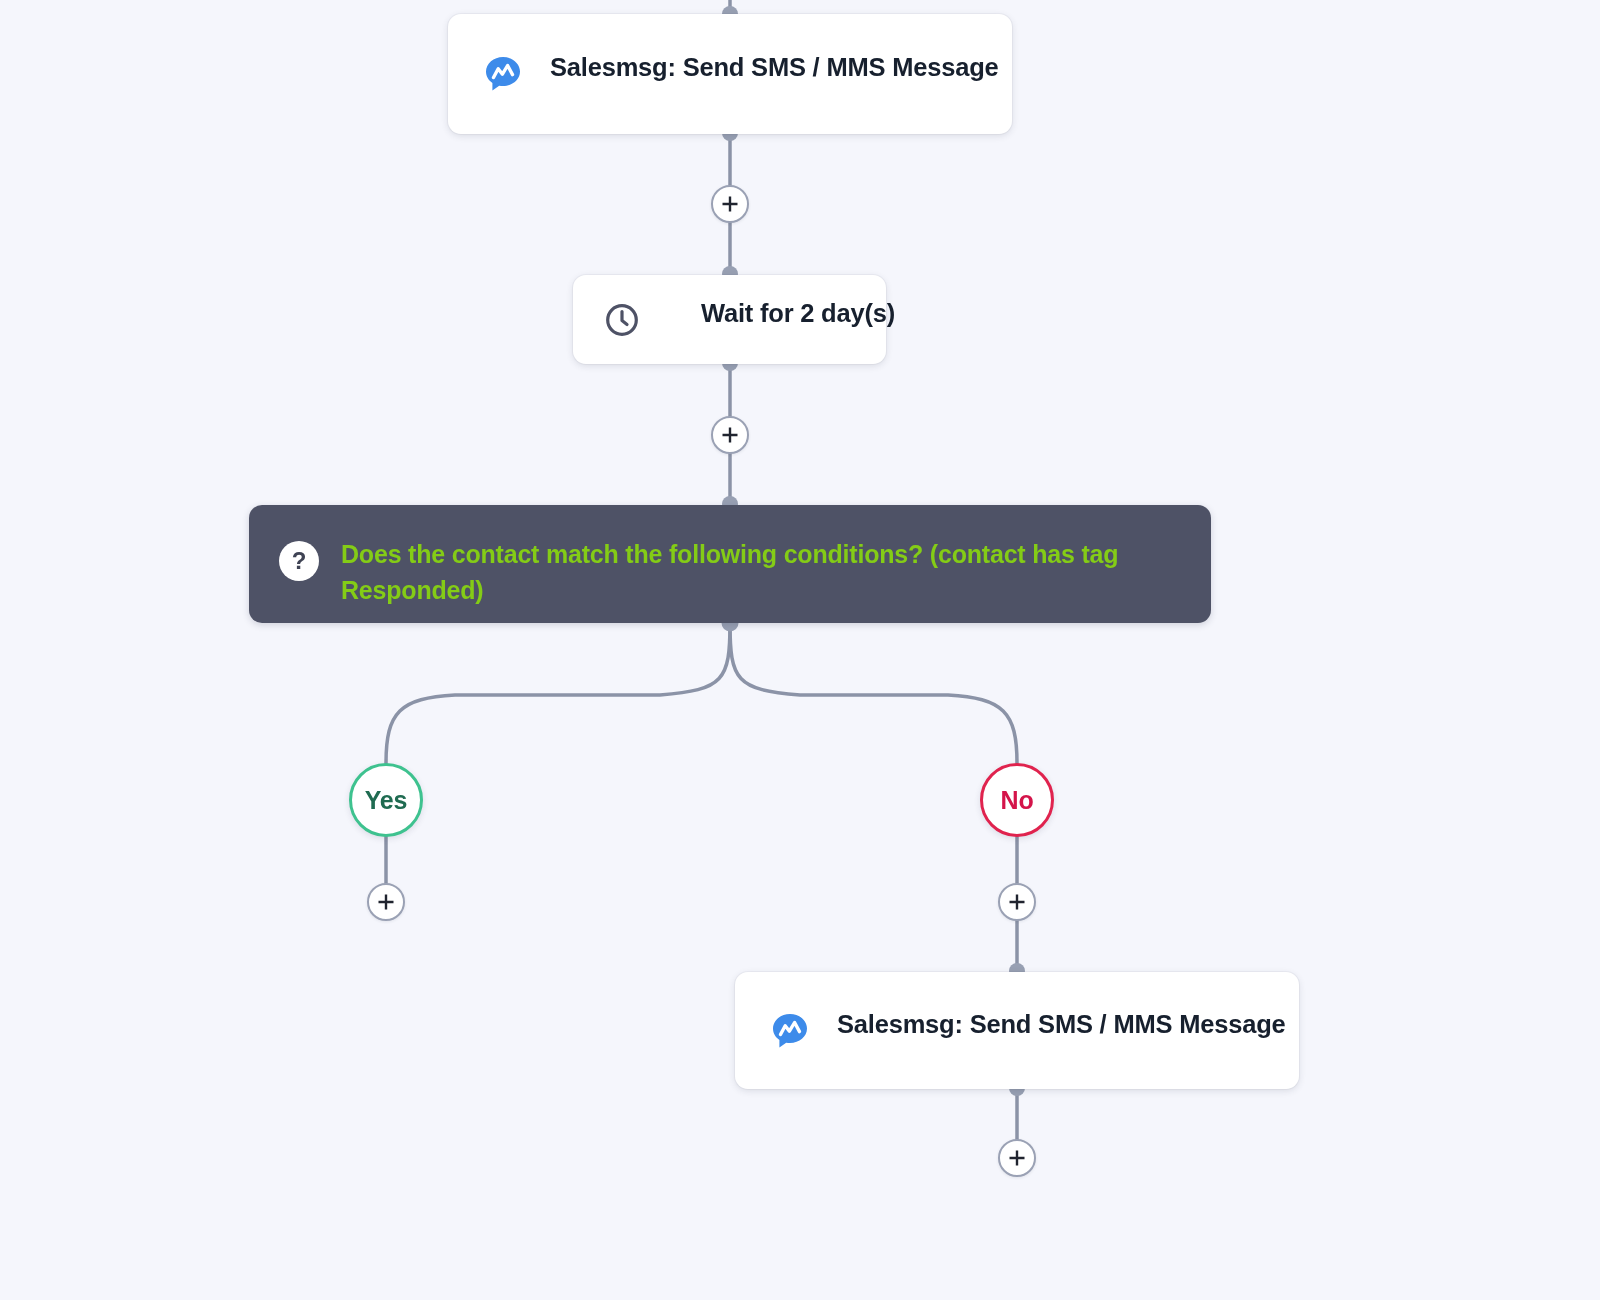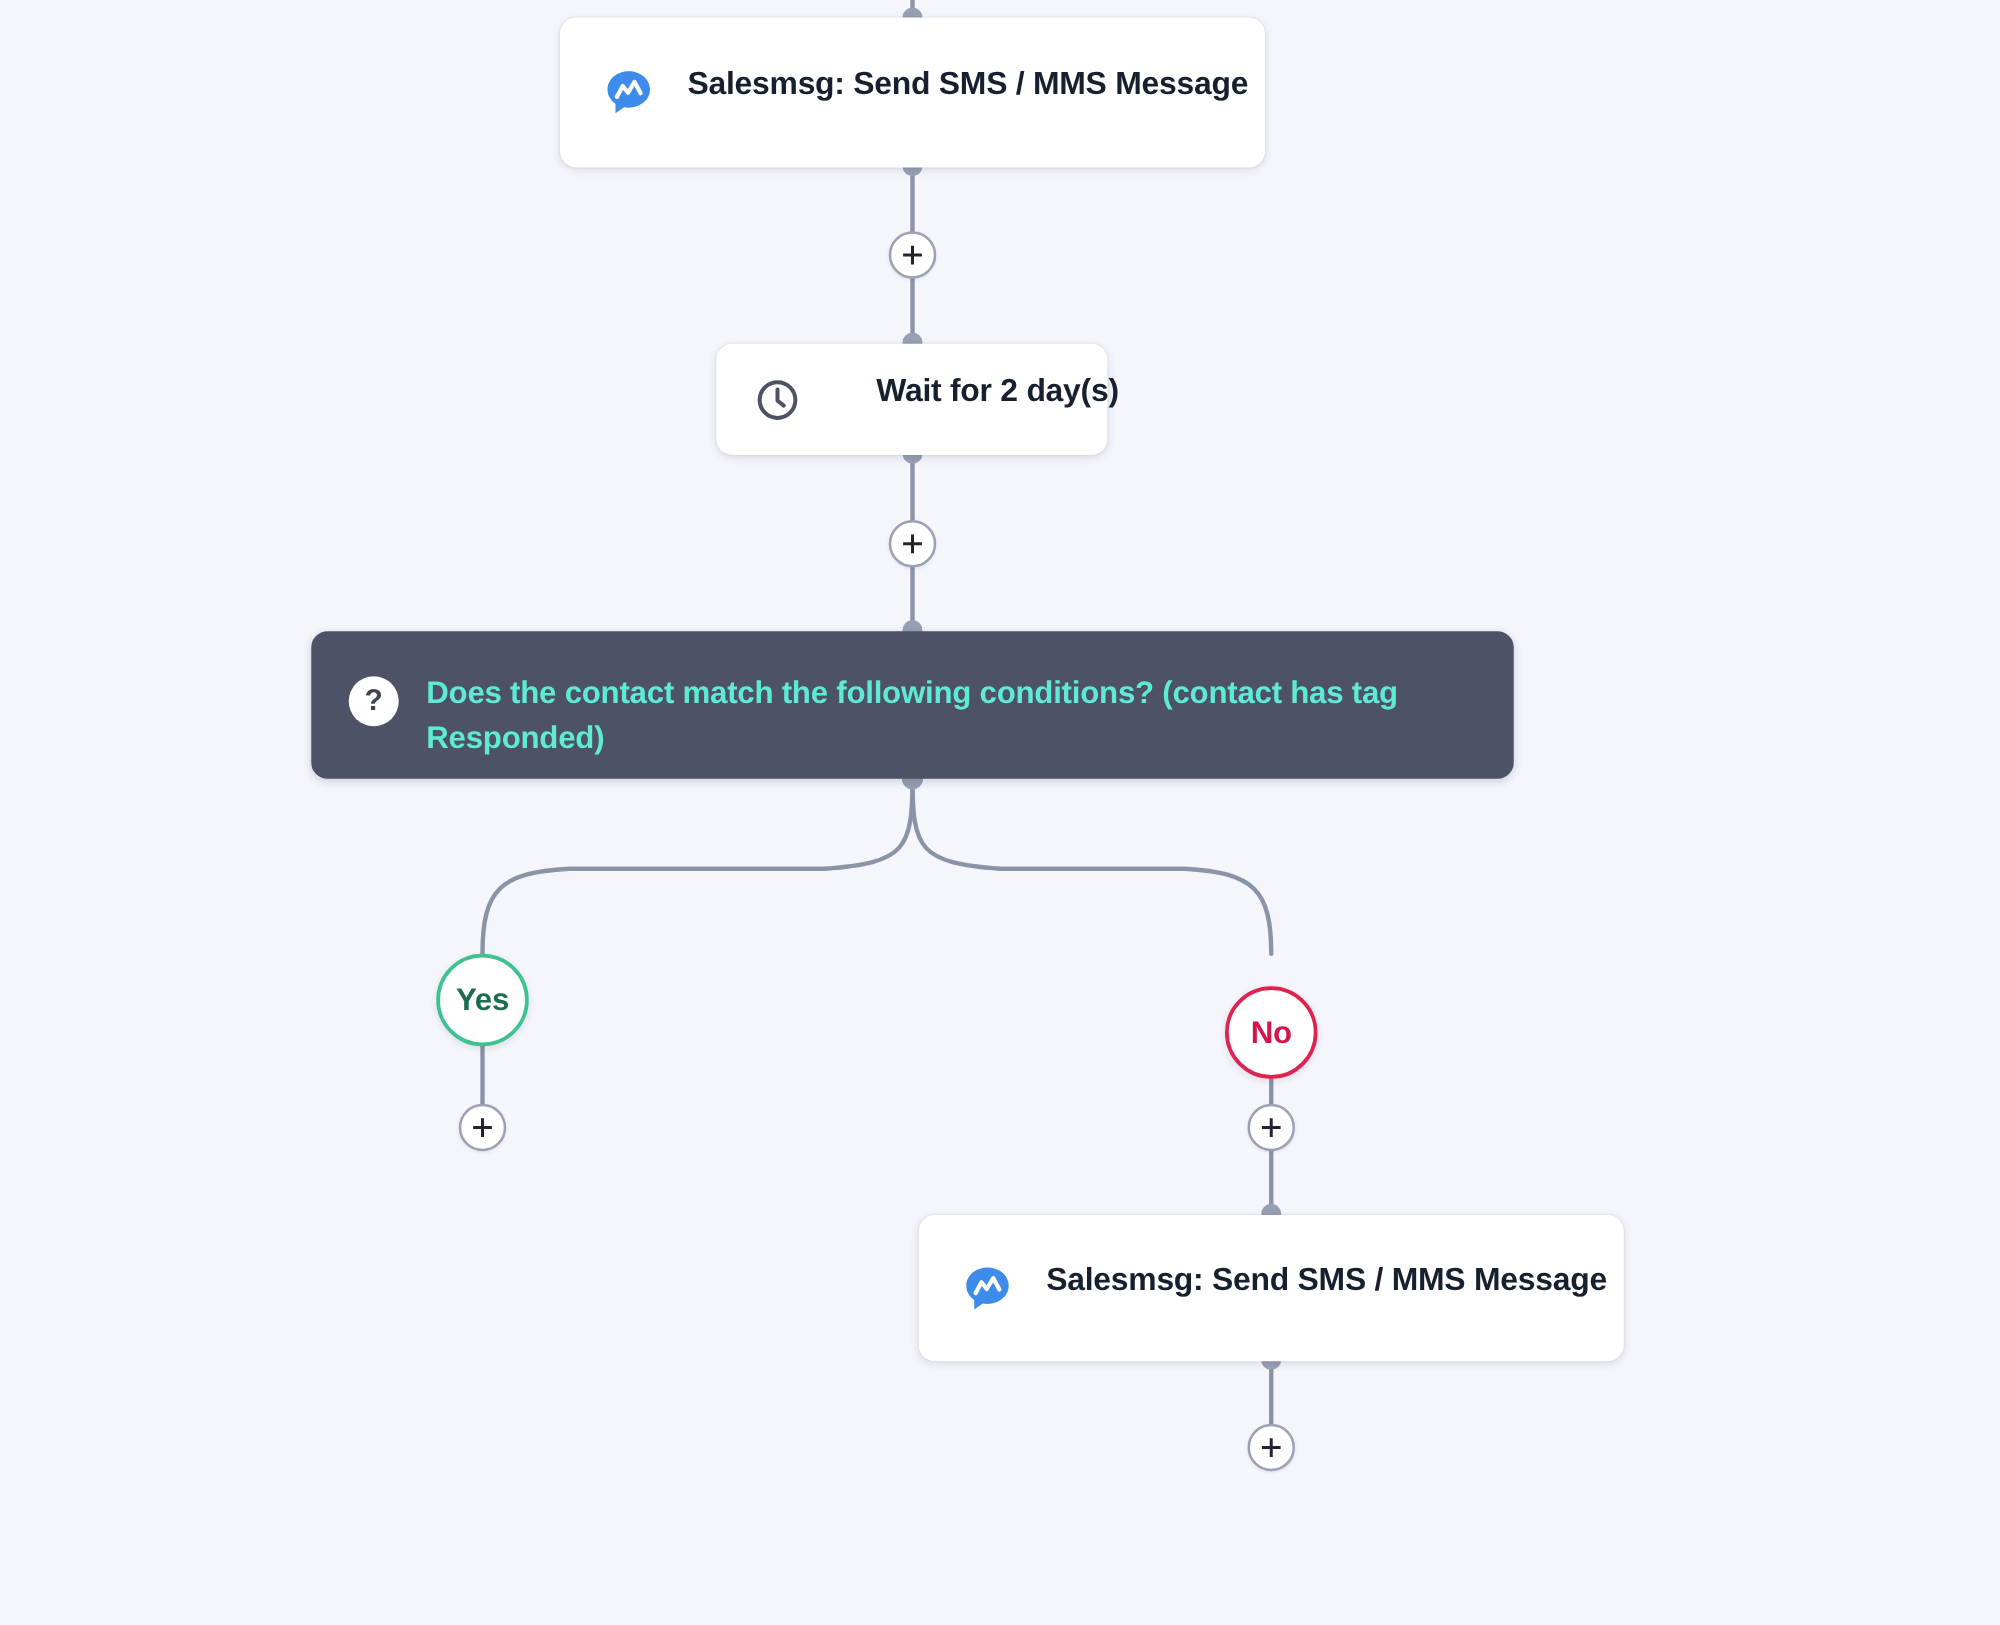--- a/index.html
+++ b/index.html
@@ -77,21 +77,21 @@
     display: flex;
     align-items: center;
     justify-content: center;
     margin-right: 22px;
     margin-top: 4px;
     line-height: 1;
   }
   .cond-label {
     font-size: 25px;
     font-weight: bold;
-    color: #5eead4;
+    color: #84cc16;
     line-height: 1.42;
     letter-spacing: -0.2px;
     max-width: 800px;
   }
 
   
   .plus {
     position: absolute;
     width: 38px; height: 38px;
     border-radius: 50%;
@@ -192,21 +192,21 @@
     <div class="node-inner">
       <span class="qmark">?</span>
       <span class="cond-label">Does the contact match the following conditions? (contact has tag Responded)</span>
     </div>
   </div>
 
   <div class="branch yes" style="left:349px; top:763px;">
     <span>Yes</span>
   </div>
 
-  <div class="branch no" style="left:980px; top:789px;align-items:center;">
+  <div class="branch no" style="left:980px; top:763px;align-items:center;">
     <span>No</span>
   </div>
 
   <div class="node" style="left:735px; top:972px; width:564px; height:117px;">
     <div class="node-inner">
       <span class="node-icon">
         <svg width="40" height="40" viewBox="0 0 40 40">
           <path d="M20,3 C10.6,3 3,9.5 3,17.6 C3,22.3 5.5,26.4 9.4,29 L9.4,36.5 L16.2,31.8
                    C17.4,32 18.7,32.1 20,32.1 C29.4,32.1 37,25.6 37,17.6 C37,9.5 29.4,3 20,3 Z" fill="#3d8bea"></path>
           <path d="M10.5,23.5 L15.2,14.8 L19.4,20.2 L24.6,11.5 L29.5,20.6" fill="none" stroke="#ffffff" stroke-width="3.4" stroke-linecap="round" stroke-linejoin="round"></path>

